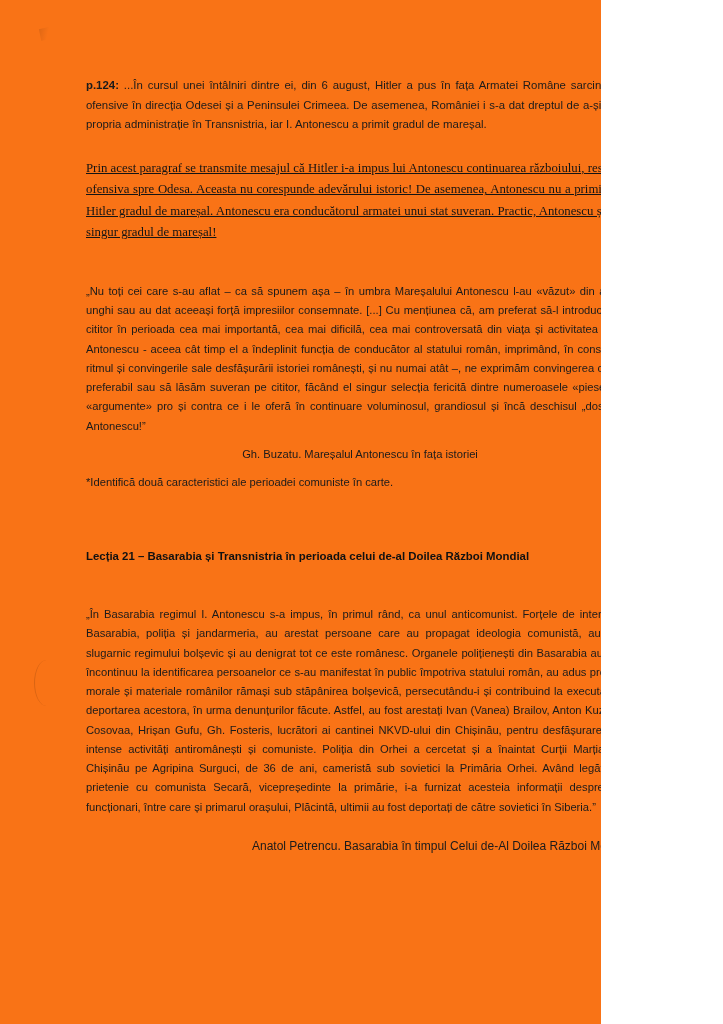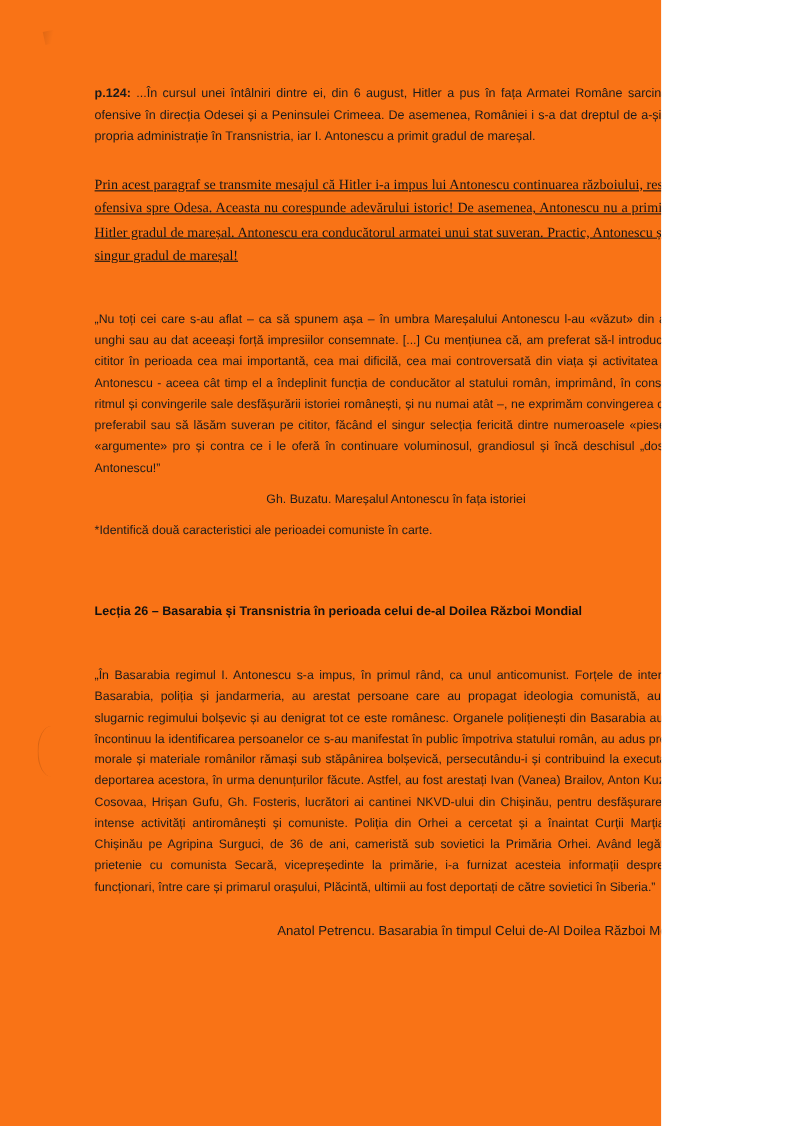--- a/index.html
+++ b/index.html
@@ -121,21 +121,21 @@
 
     <div class="para-spacer-sm"></div>
 
     <p class="task-line">*Identifică două caracteristici ale perioadei comuniste în carte.</p>
 
     <div class="para-spacer-md"></div>
 
 
     <div style="height:40px"></div>
 
-    <p class="lesson-title">Lecția 26 – Basarabia și Transnistria în perioada celui de-al Doilea Război Mondial</p>
+    <p class="lesson-title">Lecția 21 – Basarabia și Transnistria în perioada celui de-al Doilea Război Mondial</p>
 
     <div class="para-spacer-lg"></div>
 
 
     <div class="para-spacer-md"></div>
 
     <p class="quote-block">„În Basarabia regimul I. Antonescu s-a impus, în primul rând, ca unul anticomunist. Forțele de interne din Basarabia, poliția și jandarmeria, au arestat persoane care au propagat ideologia comunistă, au servit slugarnic regimului bolșevic și au denigrat tot ce este românesc. Organele polițienești din Basarabia au lucrat încontinuu la identificarea persoanelor ce s-au manifestat în public împotriva statului român, au adus prejudicii morale și materiale românilor rămași sub stăpânirea bolșevică, persecutându-i și contribuind la executarea și deportarea acestora, în urma denunțurilor făcute. Astfel, au fost arestați Ivan (Vanea) Brailov, Anton Kuzențov, Cosovaa, Hrișan Gufu, Gh. Fosteris, lucrători ai cantinei NKVD-ului din Chișinău, pentru desfășurarea unei intense activități antiromânești și comuniste. Poliția din Orhei a cercetat și a înaintat Curții Marțiale din Chișinău pe Agripina Surguci, de 36 de ani, cameristă sub sovietici la Primăria Orhei. Având legături de prietenie cu comunista Secară, vicepreședinte la primărie, i-a furnizat acesteia informații despre foștii funcționari, între care și primarul orașului, Plăcintă, ultimii au fost deportați de către sovietici în Siberia.”</p>
 
     <div style="height:19px"></div>
 

